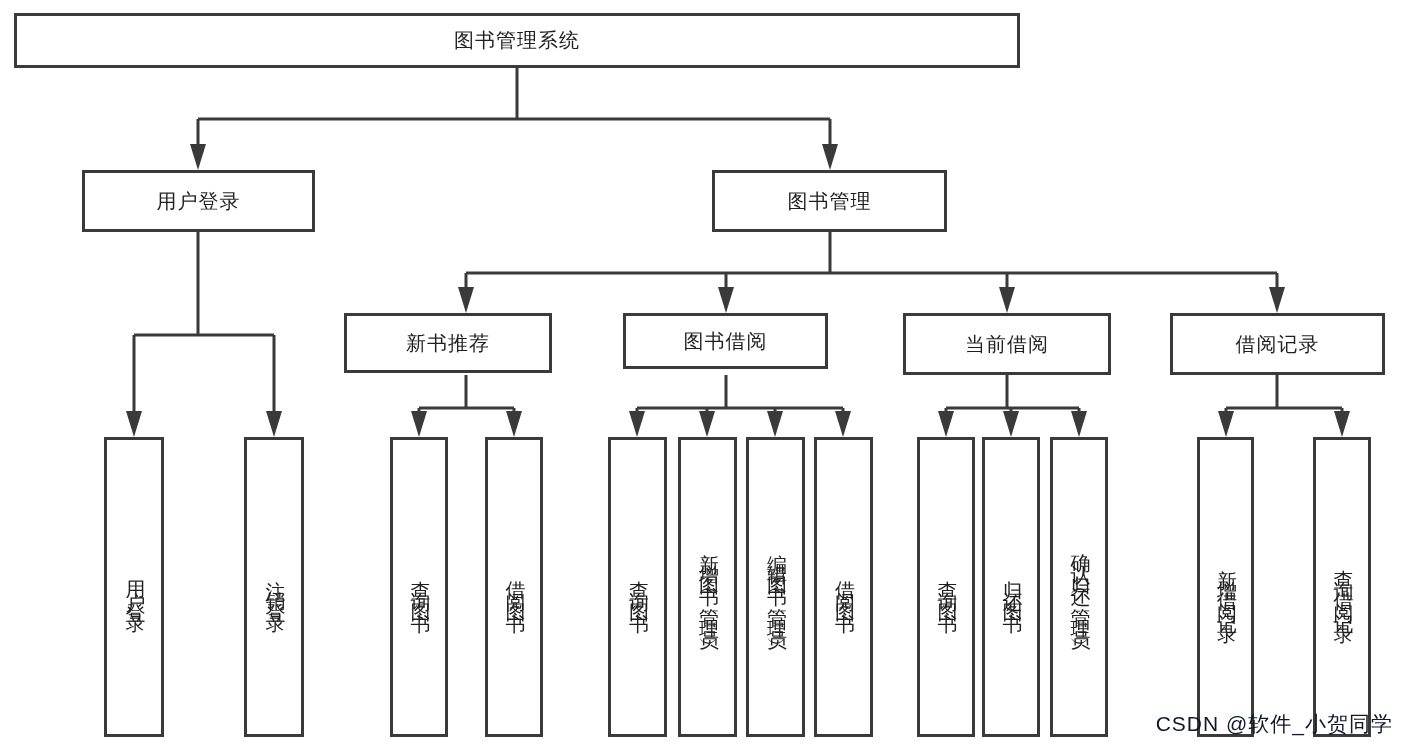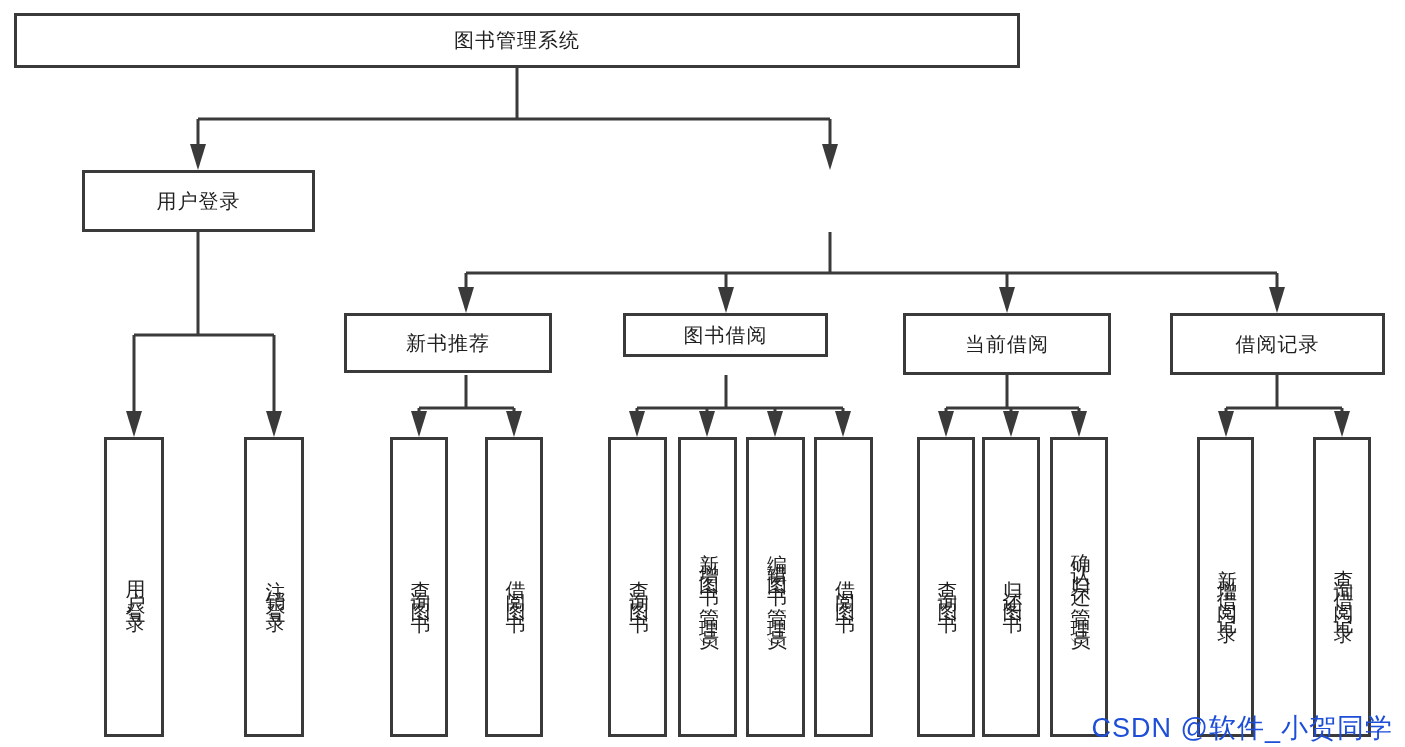--- a/index.html
+++ b/index.html
@@ -41,23 +41,23 @@
     writing-mode: vertical-rl;
     text-orientation: mixed;
     letter-spacing: 11px;
     line-height: 1;
     white-space: nowrap;
   }
   .watermark {
     position: absolute;
     right: 12px;
     top: 710px;
-    font-size: 27px;
+    font-size: 21px;
     letter-spacing: 1px;
-    color: #1d4ed8;
+    color: #0f172a;
     z-index: 3;
     white-space: nowrap;
   }
 </style>
 </head>
 <body>
 
 <div id="canvas">
 
   <svg id="wires" viewBox="0 0 1405 747" xmlns="http://www.w3.org/2000/svg">
@@ -100,25 +100,28 @@
     </g>
   </svg>
 
   <div class="node" style="left:14px; top:13px; width:1006px; height:55px;">
     <span>图书管理系统</span>
   </div>
 
   <div class="node" style="left:82px; top:170px; width:233px; height:62px;">
     <span>用户登录</span>
   </div>
+  <div class="node" style="left:712px; top:170px; width:235px; height:62px;">
+    <span>图书管理</span>
+  </div>
 
   <div class="node" style="left:344px; top:313px; width:208px; height:60px;">
     <span>新书推荐</span>
   </div>
-  <div class="node" style="left:623px; top:313px; width:205px; height:44px;">
+  <div class="node" style="left:623px; top:313px; width:205px; height:56px;">
     <span>图书借阅</span>
   </div>
   <div class="node" style="left:1170px; top:313px; width:215px; height:62px;">
     <span>借阅记录</span>
   </div>
   <div class="node" style="left:903px; top:313px; width:208px; height:62px;">
     <span>当前借阅</span>
   </div>
 
   <div class="node vnode" style="left:104px; top:437px; width:60px; height:300px;">

